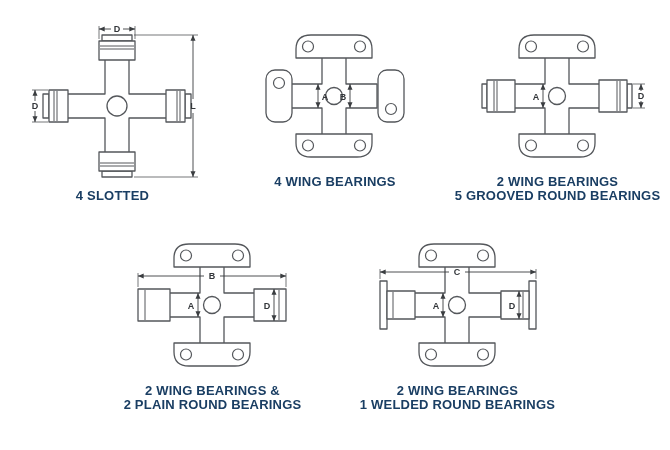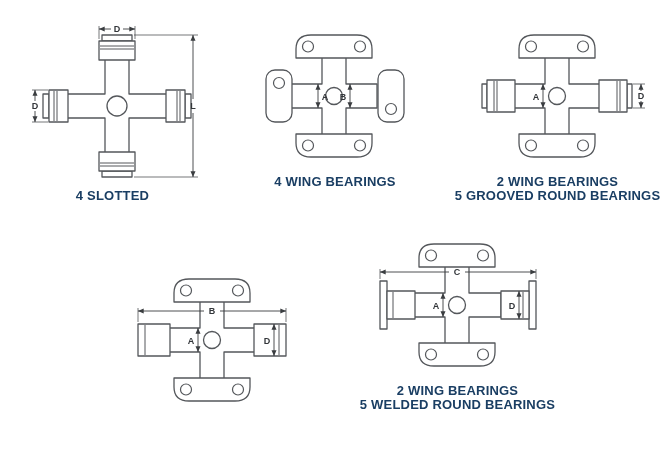--- a/index.html
+++ b/index.html
@@ -222,20 +222,24 @@
         </g>
         <g>
           <line class="dim" x1="76" y1="66" x2="76" y2="90" marker-start="url(#dimarrow)" marker-end="url(#dimarrow)"></line>
           <text class="dimtext" x="69" y="82" text-anchor="middle">A</text>
         </g>
         <g>
           <line class="dim" x1="152" y1="62" x2="152" y2="94" marker-start="url(#dimarrow)" marker-end="url(#dimarrow)"></line>
           <text class="dimtext" x="145" y="82" text-anchor="middle">D</text>
         </g>
       </svg>
+      <figcaption class="caption">
+        <div class="cap-line">2 WING BEARINGS &amp;</div>
+        <div class="cap-line">2 PLAIN ROUND BEARINGS</div>
+      </figcaption>
     </figure>
 
     <figure class="fig" style="margin:0">
       <svg width="182" height="150" viewBox="0 0 182 150">
         <g>
           <path class="body-line" d="M78,39 L102,39 L102,66 L134,66 L134,90 L102,90 L102,117 L78,117 L78,90 L46,90 L46,66 L78,66 Z"></path>
         </g>
         <g>
           <path class="body-line" d="M52,40 L128,40 L128,31 Q128,17 113,17 L67,17 Q52,17 52,31 Z"></path>
           <circle class="hole" cx="64" cy="28.5" r="5.5"></circle>
@@ -269,18 +273,18 @@
           <line class="dim" x1="76" y1="66" x2="76" y2="90" marker-start="url(#dimarrow)" marker-end="url(#dimarrow)"></line>
           <text class="dimtext" x="69" y="82" text-anchor="middle">A</text>
         </g>
         <g>
           <line class="dim" x1="152" y1="64" x2="152" y2="92" marker-start="url(#dimarrow)" marker-end="url(#dimarrow)"></line>
           <text class="dimtext" x="145" y="82" text-anchor="middle">D</text>
         </g>
       </svg>
       <figcaption class="caption">
         <div class="cap-line">2 WING BEARINGS</div>
-        <div class="cap-line">5 WELDED ROUND BEARINGS</div>
+        <div class="cap-line">1 WELDED ROUND BEARINGS</div>
       </figcaption>
     </figure>
 
   </div>
 </div>
 
 </body></html>

